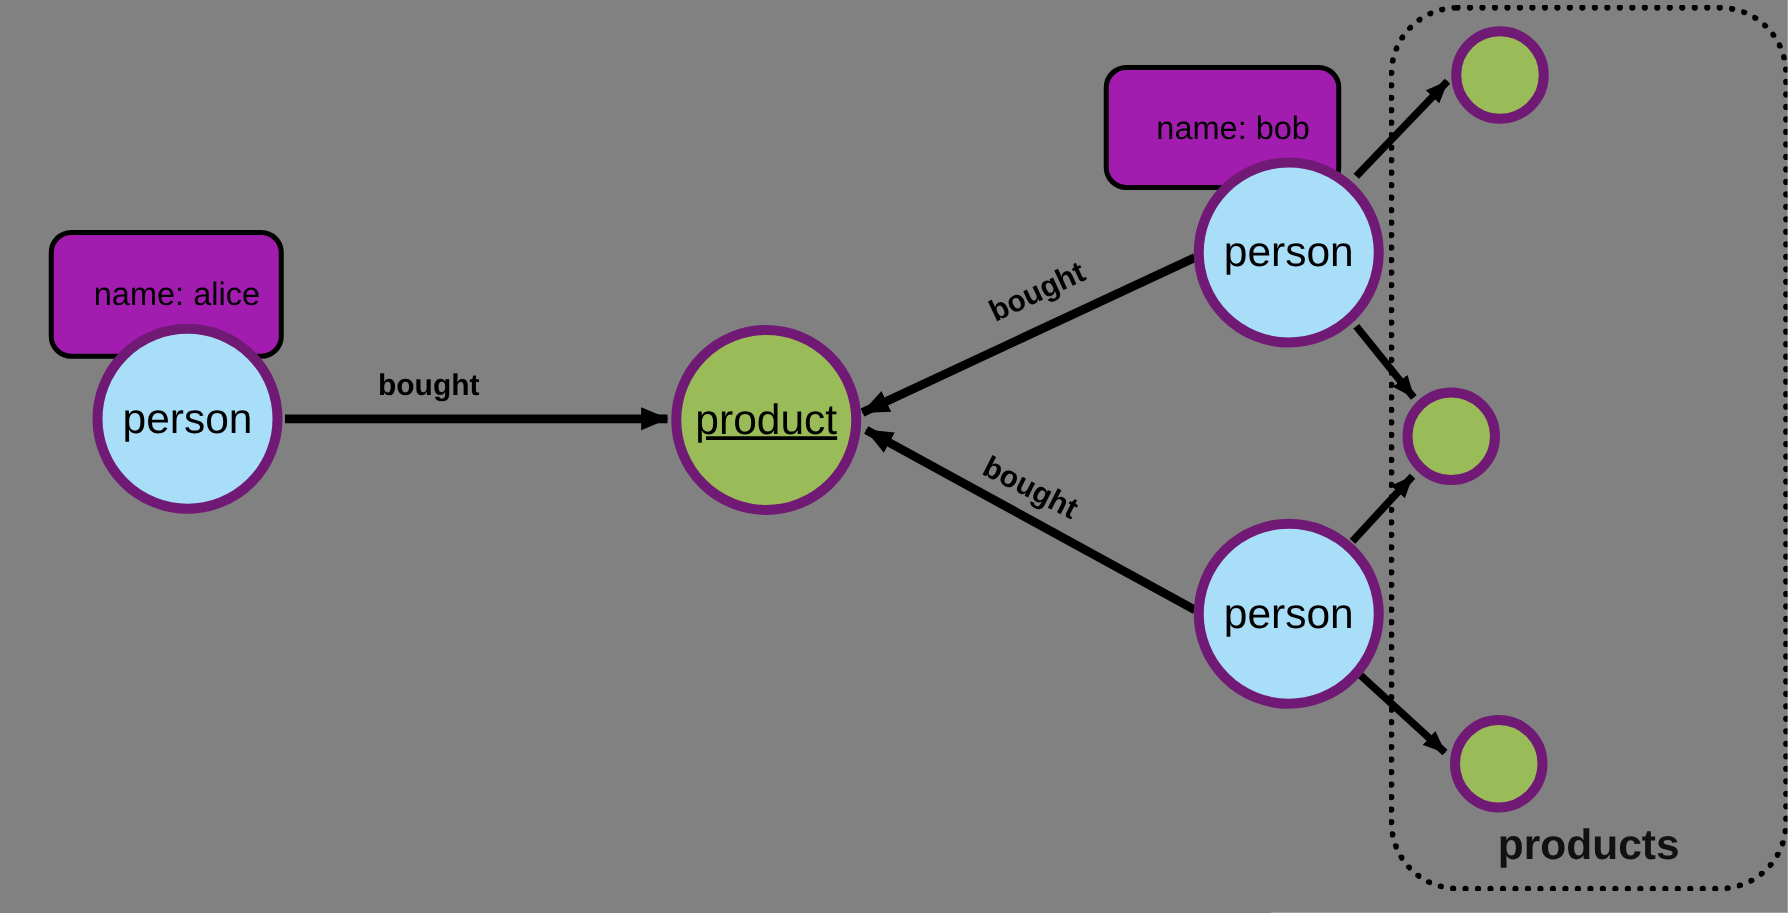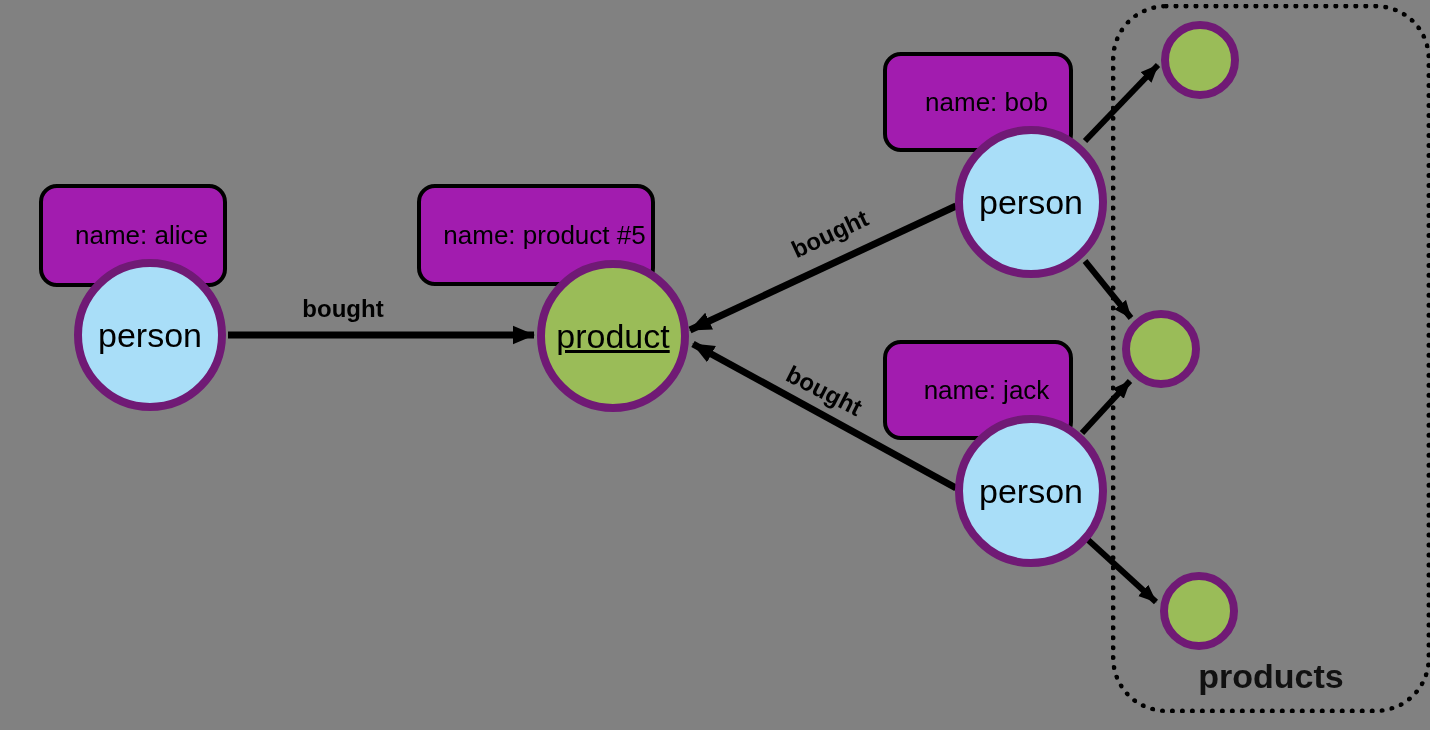--- a/index.html
+++ b/index.html
@@ -96,28 +96,22 @@
     <line class="edge-main" x1="956" y1="488" x2="693" y2="344" marker-end="url(#arrow-big)"></line>
     <line class="edge-small" x1="1085" y1="141" x2="1158" y2="65" marker-end="url(#arrow-small)"></line>
     <line class="edge-small" x1="1085" y1="261" x2="1131" y2="318" marker-end="url(#arrow-small)"></line>
     <line class="edge-small" x1="1082" y1="433" x2="1130" y2="381" marker-end="url(#arrow-small)"></line>
     <line class="edge-small" x1="1086" y1="538" x2="1156" y2="602" marker-end="url(#arrow-small)"></line>
   </svg>
 
   <div class="prop-box box-alice">
     <span>name: alice</span>
   </div>
-  <div class="prop-box box-product">
-    <span>name: product #5</span>
-  </div>
   <div class="prop-box box-bob">
     <span>name: bob</span>
-  </div>
-  <div class="prop-box box-jack">
-    <span>name: jack</span>
   </div>
 
   <div class="node node-big node-alice" style="background: rgb(169, 222, 248);">
     <span>person</span>
   </div>
   <div class="node node-big node-product" style="background: rgb(154, 188, 88);">
     <span>product</span>
   </div>
   <div class="node node-big node-bob" style="background: rgb(169, 222, 248);">
     <span>person</span>

